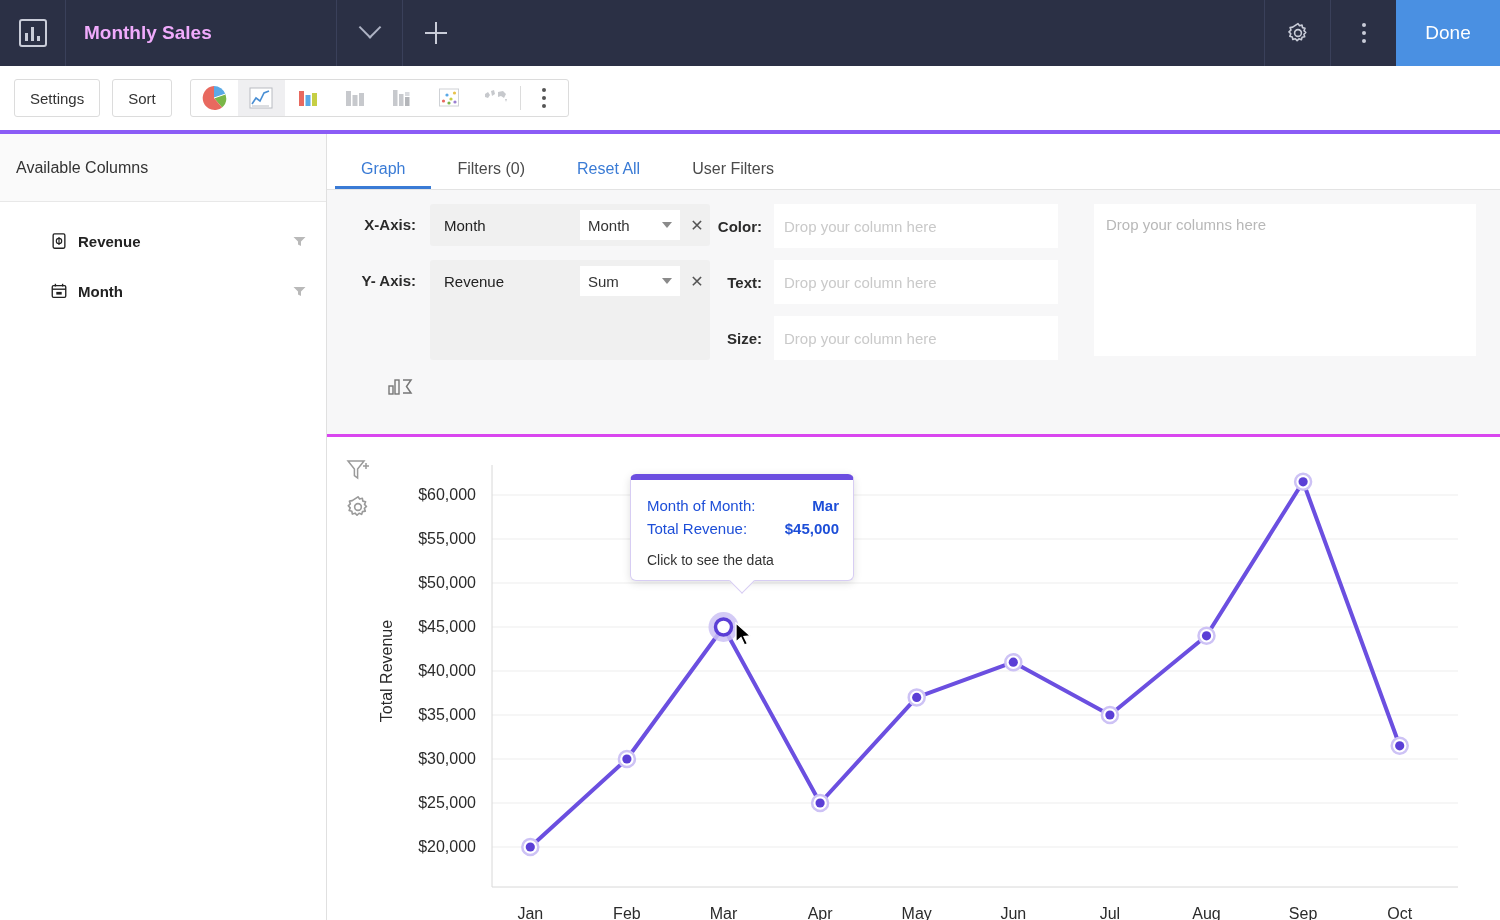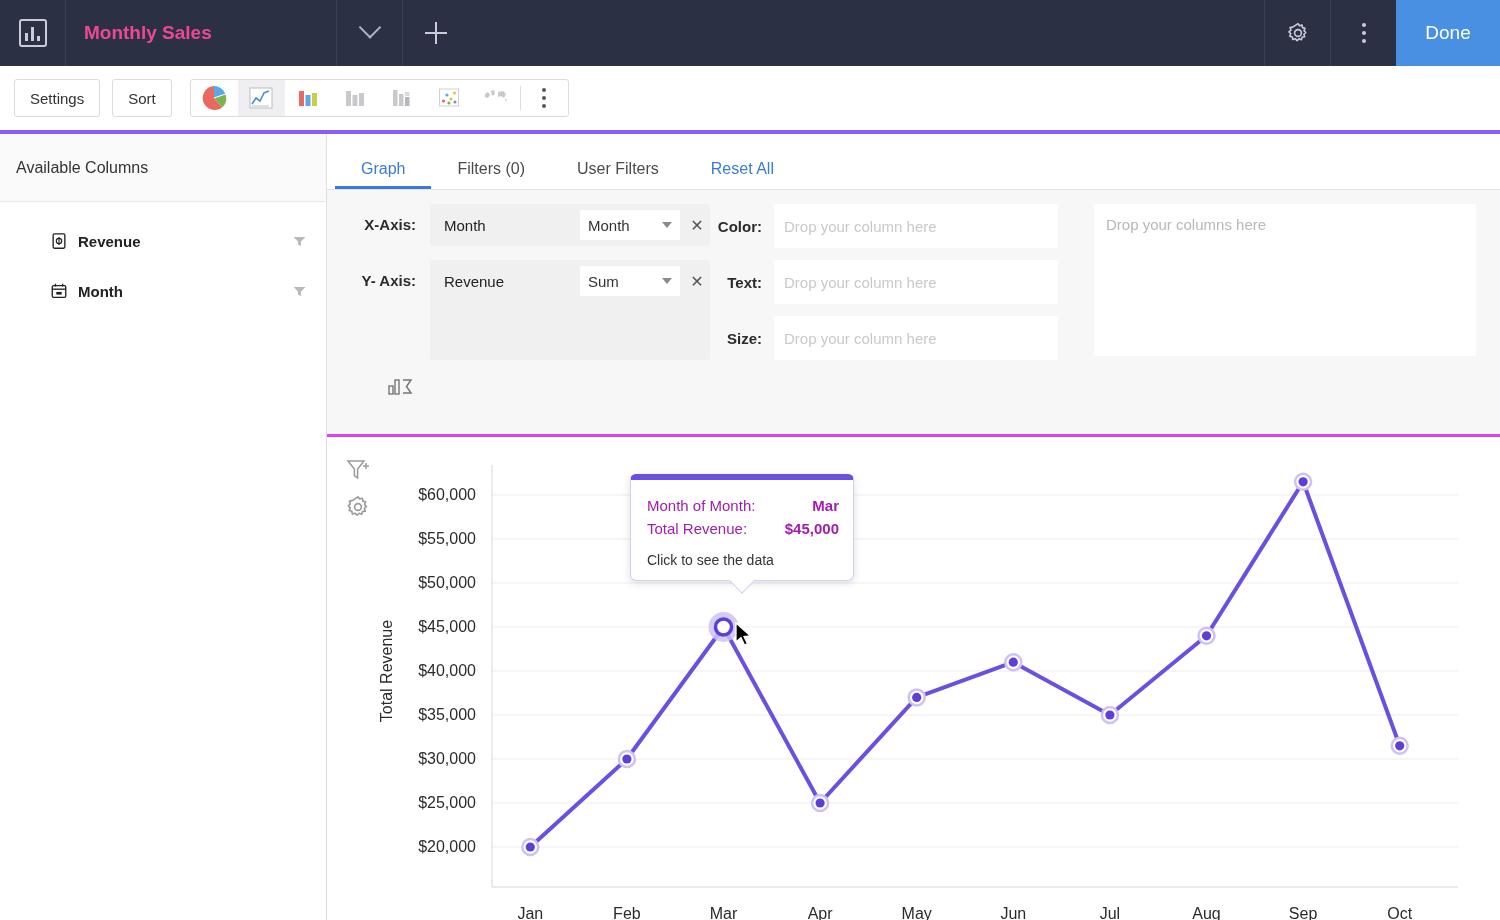--- a/index.html
+++ b/index.html
@@ -34,21 +34,21 @@
   .logo-glyph i:nth-child(1) { left: 4px; height: 8px; }
   .logo-glyph i:nth-child(2) { left: 10px; height: 14px; }
   .logo-glyph i:nth-child(3) { left: 16px; height: 5px; }
 
   .title-block {
     padding-left: 18px;
     display: flex; flex-direction: column; justify-content: center;
     min-width: 270px;
   }
   .title-sub { color: #b9bdcc; font-size: 16px; line-height: 22px; }
-  .title-main { color: #ec4899; font-size: 19px; font-weight: bold; line-height: 24px; }
+  .title-main { color: #f0abfc; font-size: 19px; font-weight: bold; line-height: 24px; }
 
   .hdr-btn {
     width: 66px;
     display: flex; align-items: center; justify-content: center;
     border-left: 1px solid #3a405a;
     cursor: pointer;
   }
   .hdr-spacer { flex: 1; }
   .done-btn {
     width: 104px;
@@ -209,21 +209,21 @@
     left: 630px; top: 474px;
     width: 224px;
     background:#fff;
     border: 1px solid #d7cdf3;
     border-top: 6px solid #6c4ee0;
     border-radius: 6px;
     box-shadow: 0 2px 8px rgba(0,0,0,.13);
     padding: 14px 0 12px 0;
     z-index: 40;
   }
-  .tt-row { display:flex; font-size:15px; color:#a21caf; padding: 3px 14px 3px 16px; }
+  .tt-row { display:flex; font-size:15px; color:#1d4ed8; padding: 3px 14px 3px 16px; }
   .tt-k { }
   .tt-v { margin-left:auto; font-weight:bold; }
   .tt-hint { font-size:14px; color:#333; padding: 12px 0 0 16px; }
   .tt-tail {
     position:absolute; left:102px; bottom:-10px;
     width:18px; height:18px; background:#fff;
     border-right:1px solid #d7cdf3; border-bottom:1px solid #d7cdf3;
     transform: rotate(45deg);
   }
   .cursor-arrow { position:absolute; left:735px; top:622px; z-index:45; }
@@ -368,22 +368,22 @@
       </div>
 
     </div>
   </div>
 
   <div class="right-panel">
 
     <div class="tabs-row">
       <div class="tab active">Graph</div>
       <div class="tab">Filters  (0)</div>
+      <div class="tab link">Reset All</div>
       <div class="tab">User Filters</div>
-      <div class="tab link">Reset All</div>
     </div>
 
     <div class="shelf">
 
       <div class="shelf-col-1">
         <div class="shelf-row">
           <div class="shelf-lbl">X-Axis:</div>
           <div class="pill">
             <span>Month</span>
             <div class="agg-box">

